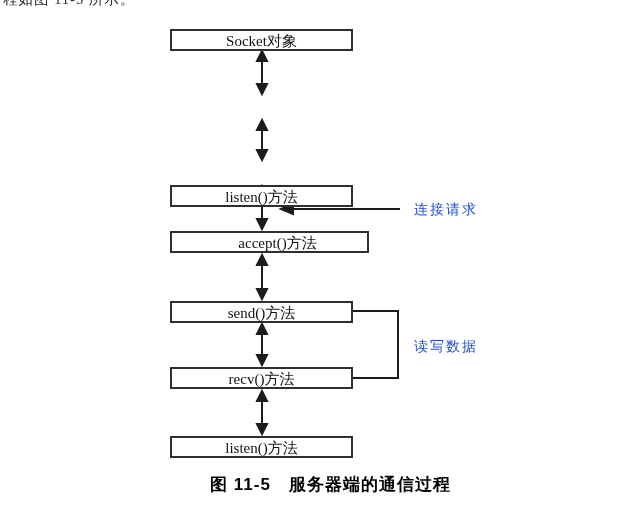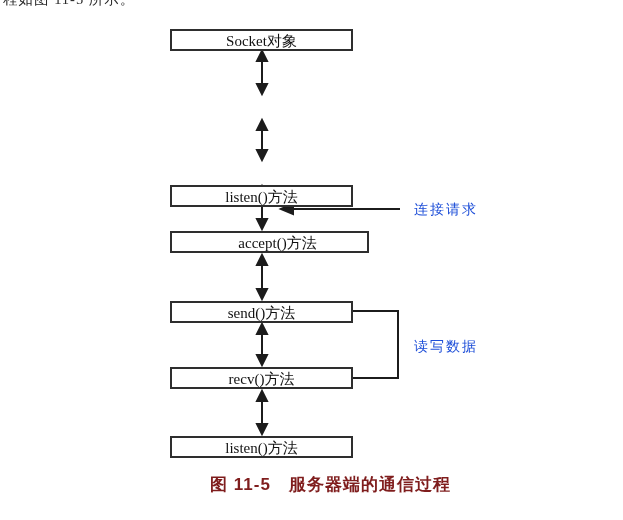--- a/index.html
+++ b/index.html
@@ -64,21 +64,21 @@
   .caption {
     position: absolute;
     top: 473px;
     left: 38px;
     right: 0;
     text-align: center;
     font-family: "Liberation Sans", "DejaVu Sans", sans-serif;
     font-weight: bold;
     font-size: 17px;
     letter-spacing: 1px;
-    color: #7f1d1d;
+    color: #000000;
     white-space: nowrap;
   }
 </style>
 </head>
 <body>
 
 <div class="page">
 
   <div class="top-text">程如图 11-5 所示。</div>
 

